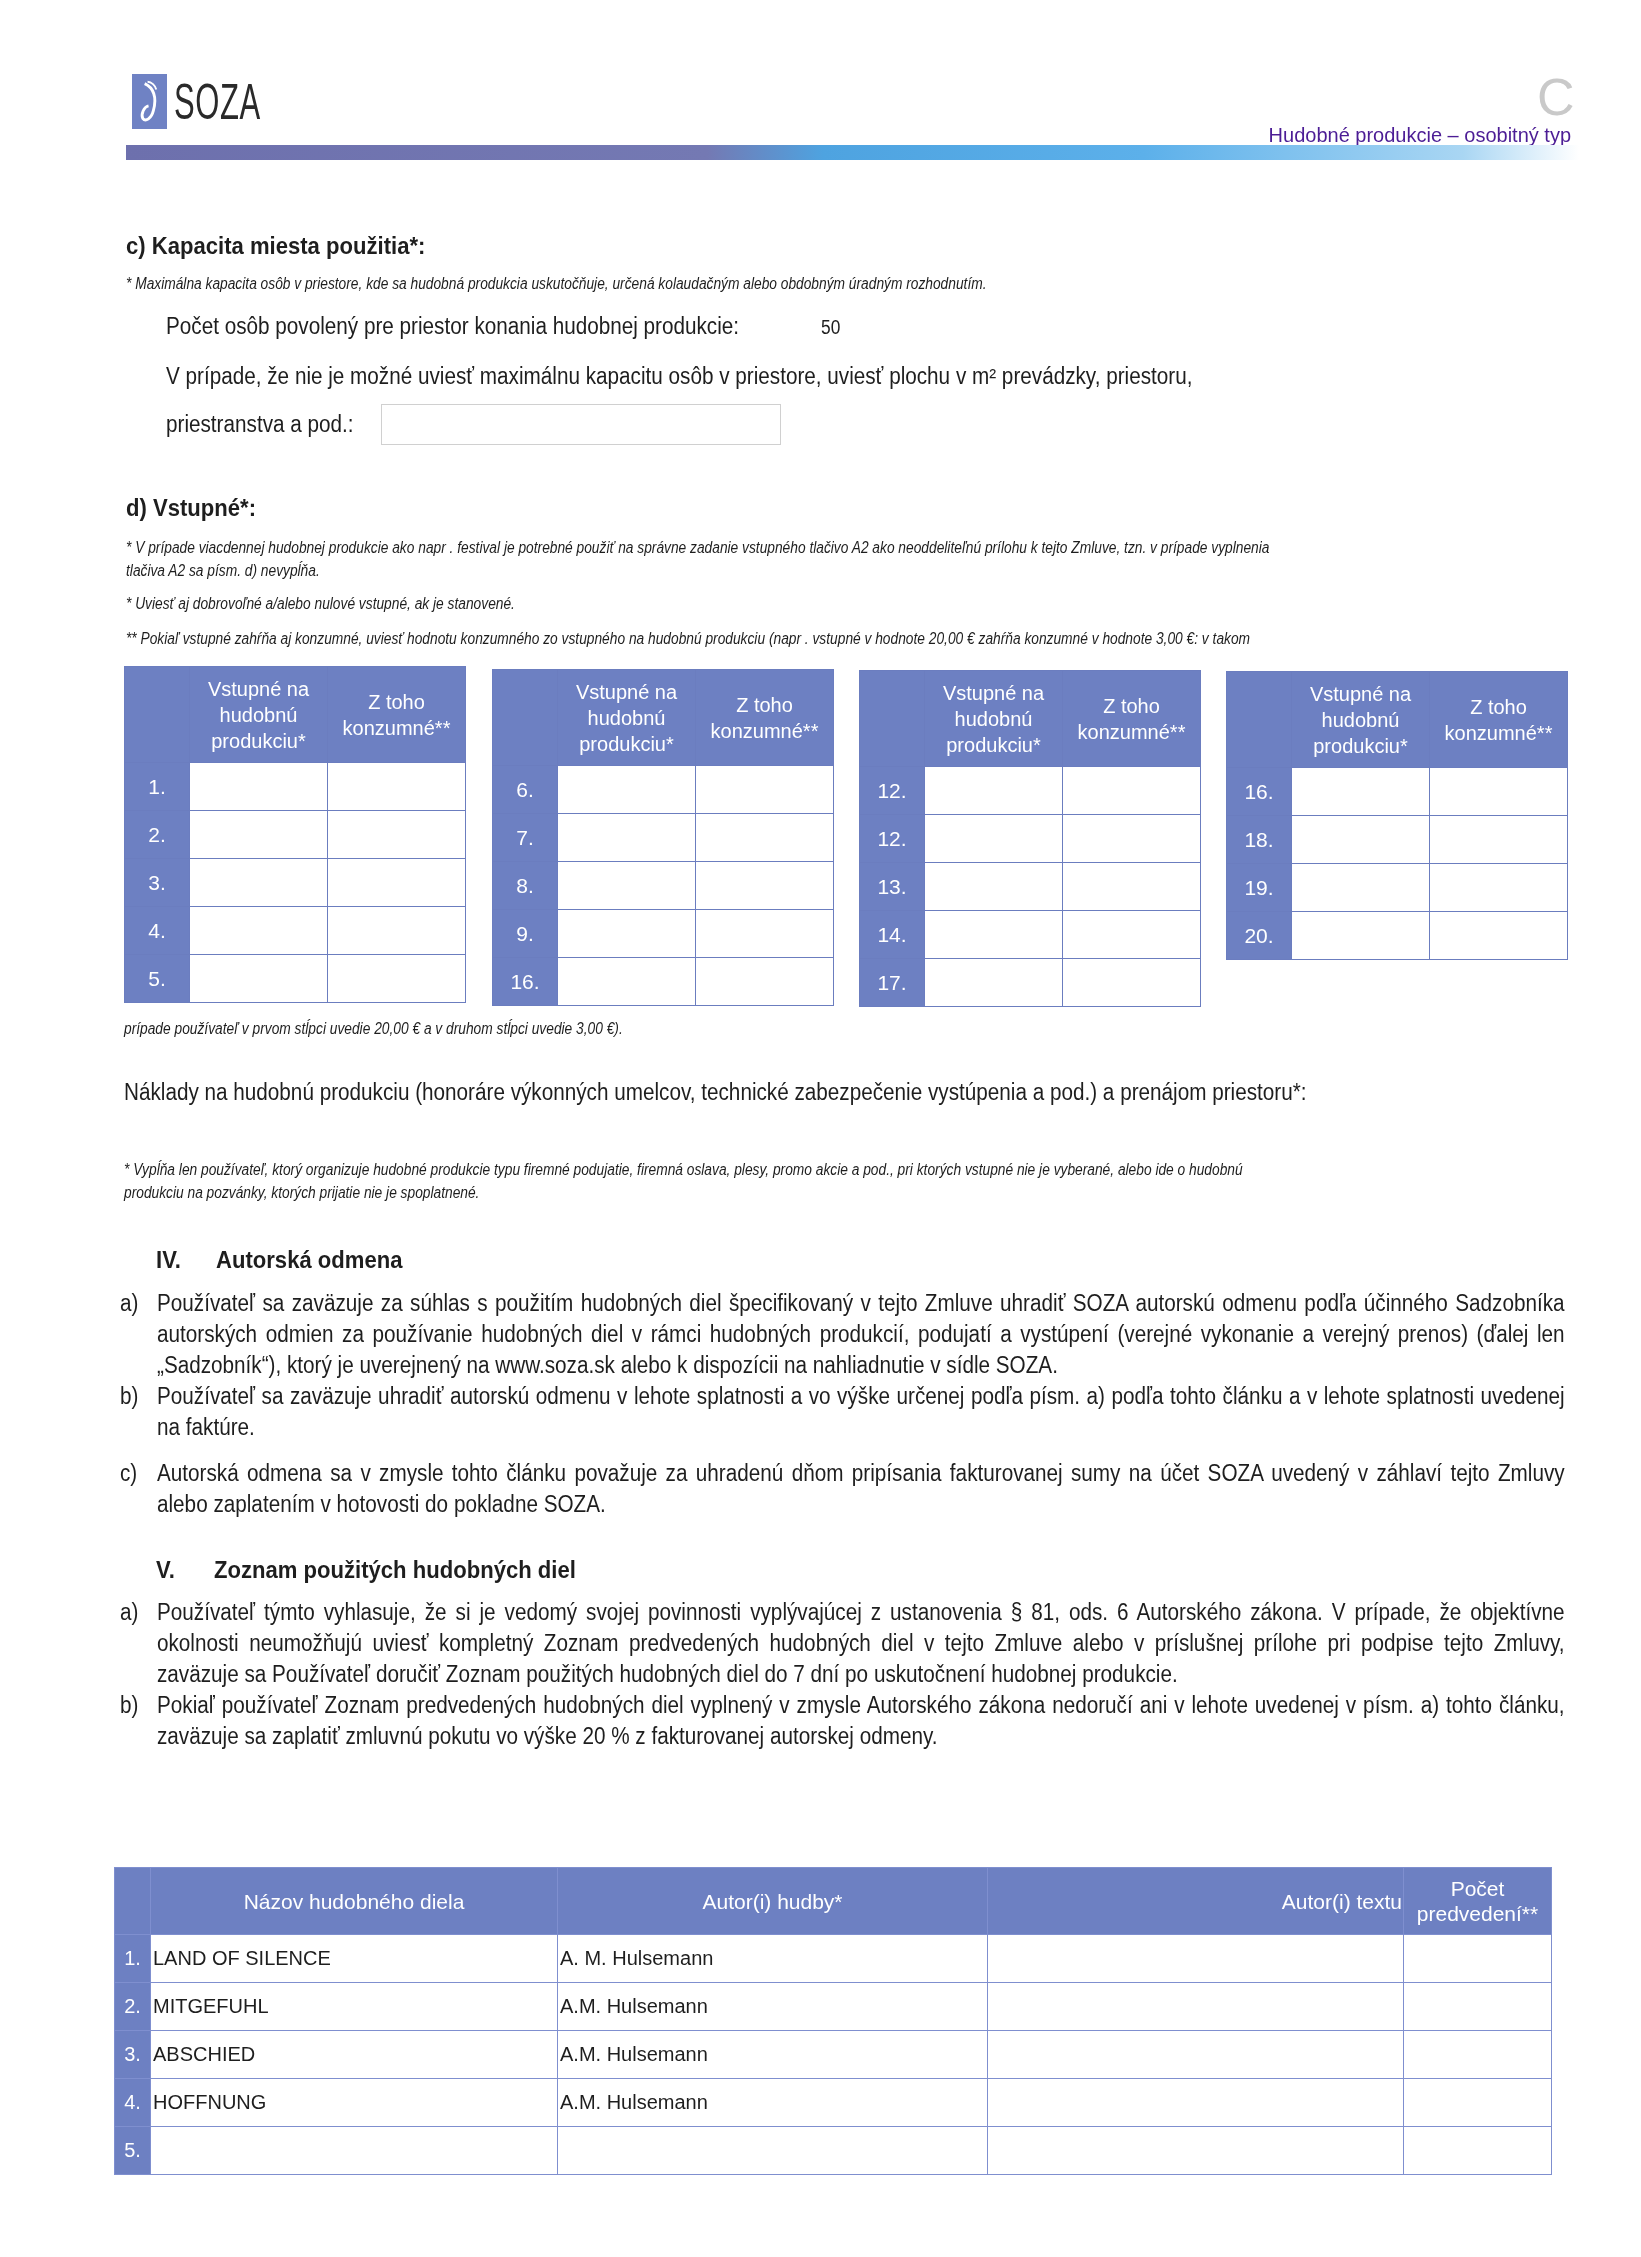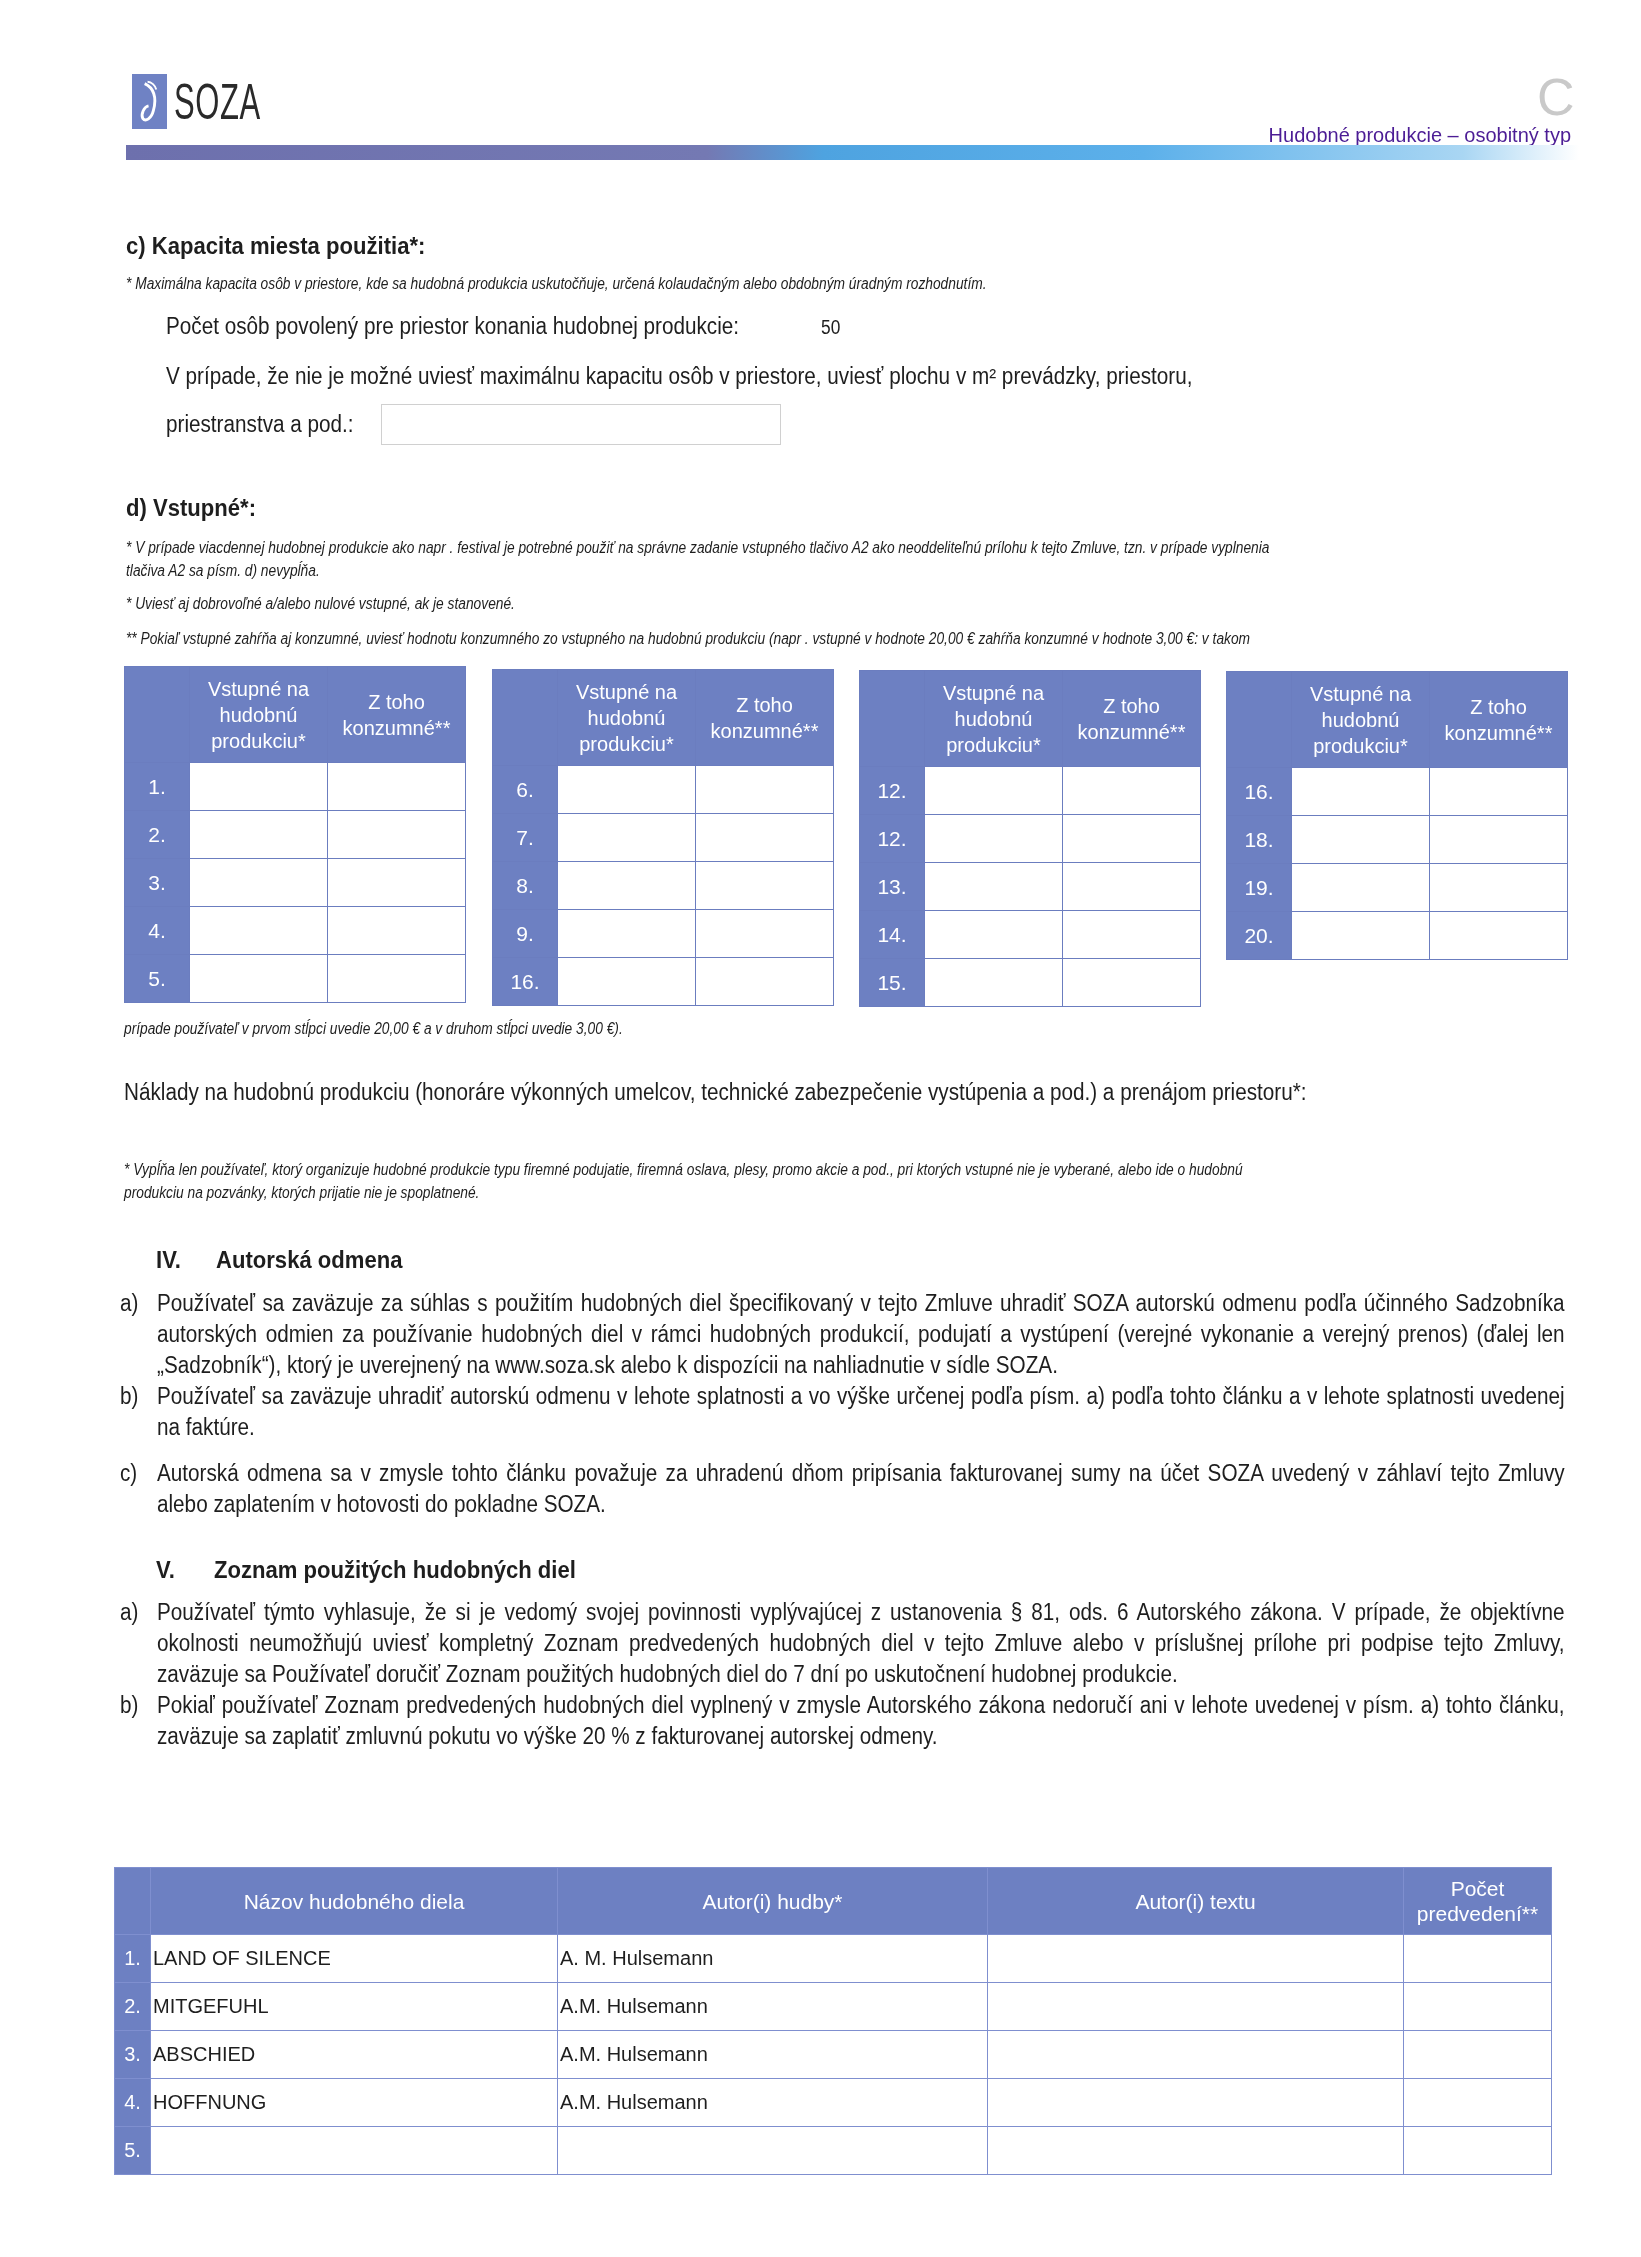--- a/index.html
+++ b/index.html
@@ -154,21 +154,21 @@
         <td class="num">13.</td>
         <td class="cell"></td>
         <td class="cell"></td>
       </tr>
   <tr>
         <td class="num">14.</td>
         <td class="cell"></td>
         <td class="cell"></td>
       </tr>
   <tr>
-        <td class="num">15.</td>
+        <td class="num">17.</td>
         <td class="cell"></td>
         <td class="cell"></td>
       </tr>
 </tbody>
   </table>
 
 <table class="atable" style="left:1226px; top:671px;">
   <tbody>
       <tr>
     <th class="num"></th>
@@ -222,21 +222,21 @@
 <div class="abs para" style="left:157px; top:1597px;">Používateľ týmto vyhlasuje, že si je vedomý svojej povinnosti vyplývajúcej z ustanovenia § 81, ods. 6 Autorského zákona. V prípade, že objektívne okolnosti neumožňujú uviesť kompletný Zoznam predvedených hudobných diel v tejto Zmluve alebo v príslušnej prílohe pri podpise tejto Zmluvy, zaväzuje sa Používateľ doručiť Zoznam použitých hudobných diel do 7 dní po uskutočnení hudobnej produkcie.</div>
 <div class="abs body-t" style="left:120px; top:1692px;">b)</div>
 <div class="abs para" style="left:157px; top:1690px;">Pokiaľ používateľ Zoznam predvedených hudobných diel vyplnený v zmysle Autorského zákona nedoručí ani v lehote uvedenej v písm. a) tohto článku, zaväzuje sa zaplatiť zmluvnú pokutu vo výške 20 % z fakturovanej autorskej odmeny.</div>
 
 <table class="wtable">
   <tbody>
       <tr>
     <th style="width:31px;"></th>
     <th style="width:404px;">Názov hudobného diela</th>
     <th style="width:427px;">Autor(i) hudby*</th>
-    <th style="width:413px;">Autor(i) textu</th>
+    <th style="width:413px;text-align:right;">Autor(i) textu</th>
     <th style="width:145px;">Počet predvedení**</th>
   </tr>
   <tr>
     <td class="num">1.</td>
     <td>LAND OF SILENCE</td>
     <td>A. M. Hulsemann</td>
     <td></td>
     <td></td>
   </tr>
   <tr>

